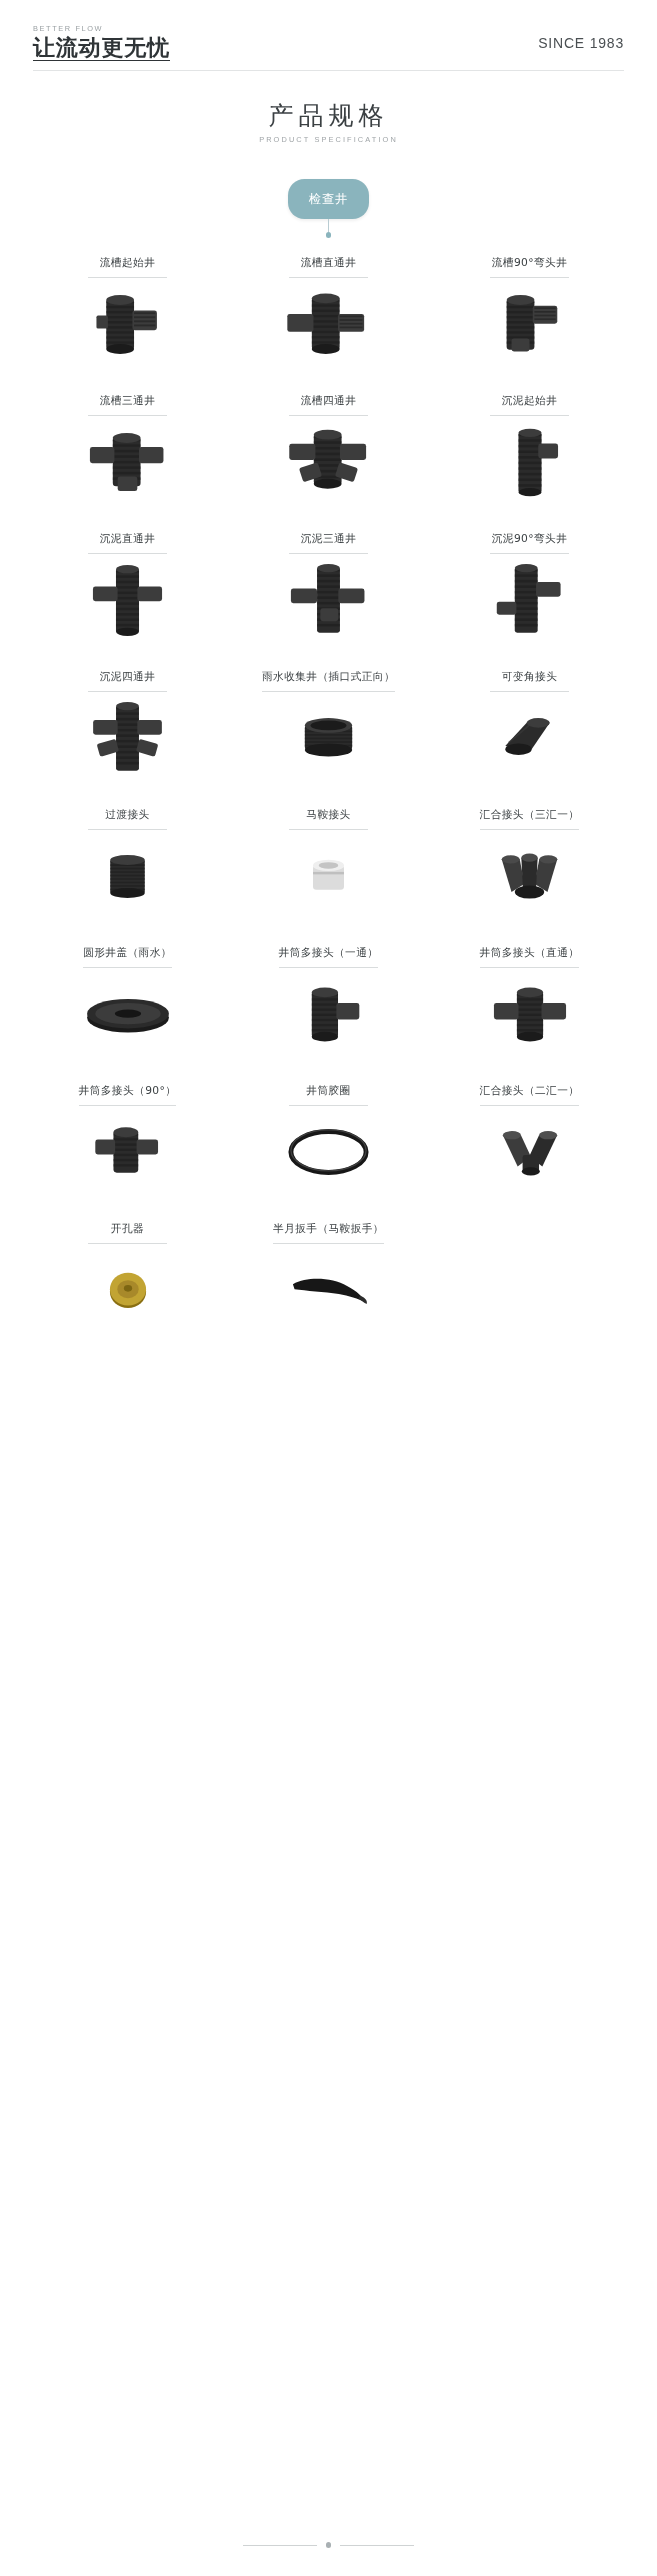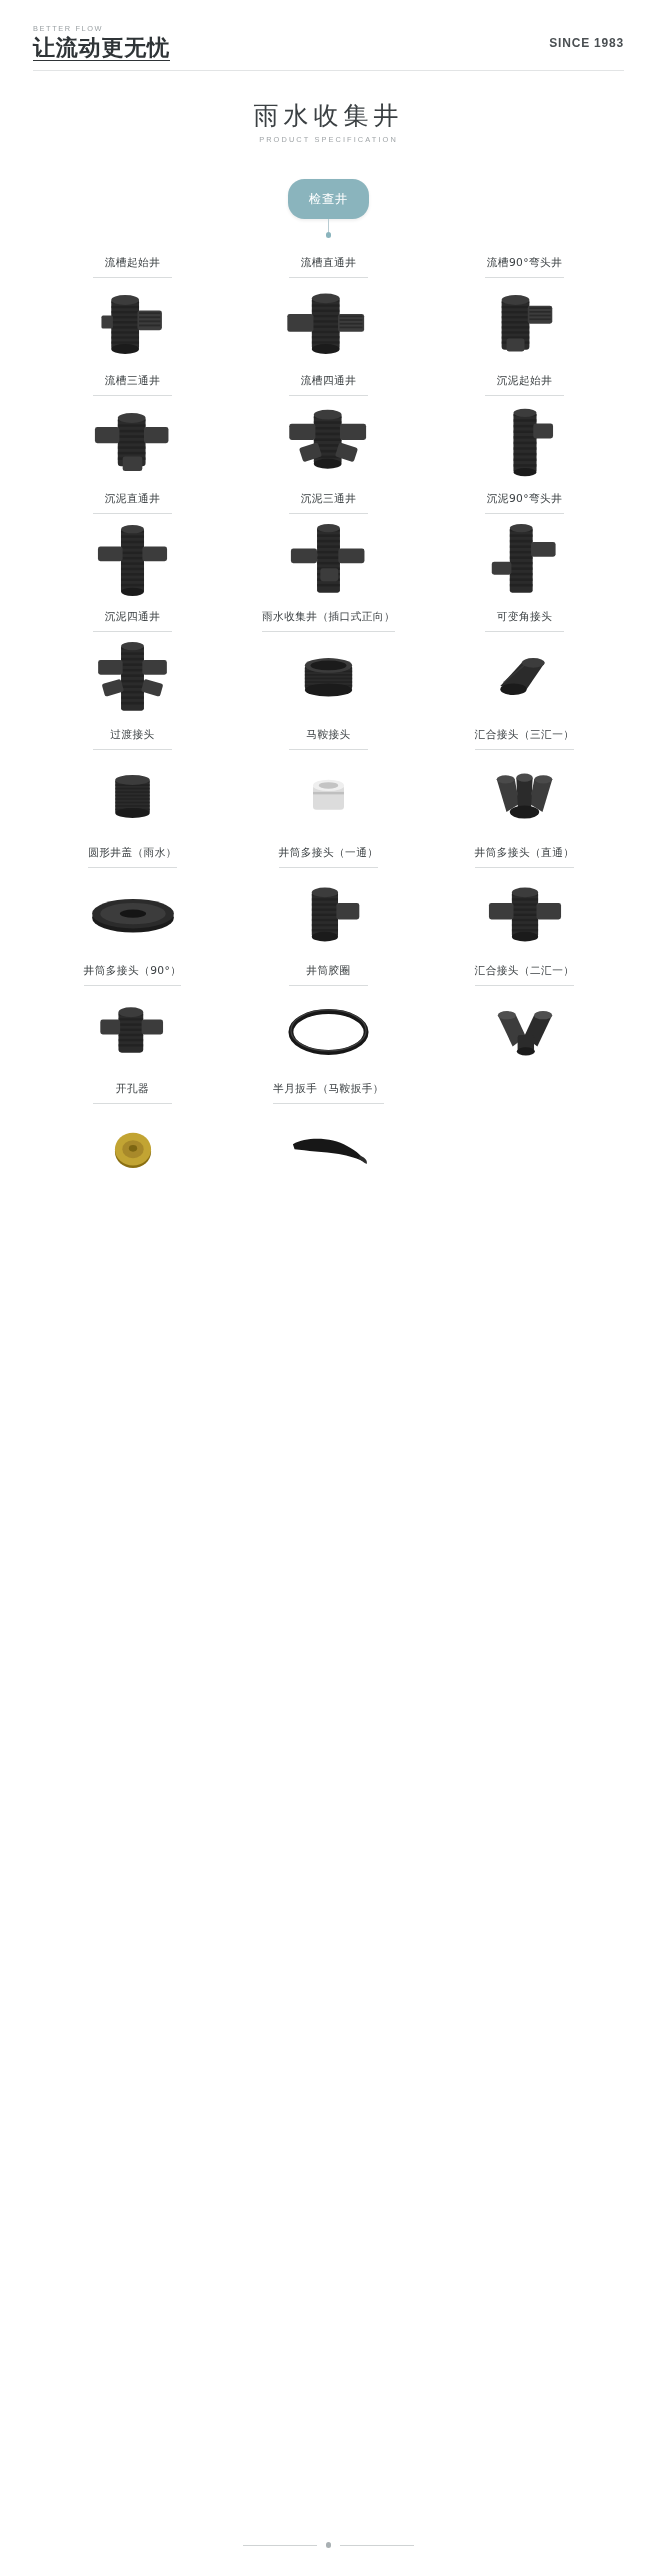--- a/index.html
+++ b/index.html
@@ -51,26 +51,25 @@
   .brand-cn::after {
     content: "";
     position: absolute;
     left: 0;
     right: 0;
     bottom: -2.5px;
     height: 1.6px;
     background: #2f3437;
   }
   .brand-since {
-    font-size: 12px;
+    font-size: 14px;
     color: #4a4f52;
     letter-spacing: 0.8px;
     padding-top: 15px;
     font-family: "Liberation Sans", sans-serif;
-    font-weight: bold;
   }
   .header-rule {
     position: absolute;
     left: 33px;
     right: 33px;
     bottom: 0;
     height: 0.8px;
     background: #e2e4e5;
   }
 
@@ -130,20 +129,21 @@
 
   
   .grid {
     margin-top: 11.5px;
     padding: 0 37px;
     box-sizing: border-box;
     display: grid;
     grid-template-columns: repeat(3, 1fr);
     row-gap: 0px;
     column-gap: 5px;
+    gap: 20px;
   }
   .cell {
     height: 118px;
     display: flex;
     flex-direction: column;
     align-items: center;
     justify-content: flex-start;
     padding-top: 6.6px;
     box-sizing: border-box;
   }
@@ -197,21 +197,21 @@
 <div class="header">
   <div class="brand">
     <div class="brand-en">BETTER FLOW</div>
     <div class="brand-cn">让流动更无忧</div>
   </div>
   <div class="brand-since">SINCE 1983</div>
   <div class="header-rule"></div>
 </div>
 
 <div class="title-block">
-  <h1 class="title-cn">雨水收集井</h1>
+  <h1 class="title-cn">产品规格</h1>
   <div class="title-en">PRODUCT SPECIFICATION</div>
 </div>
 
 <div class="category-wrap">
   <div class="category-pill">检查井</div>
   <div class="category-stem"></div>
   <div class="category-dot"></div>
 </div>
 
 <div class="grid" id="product-grid">

